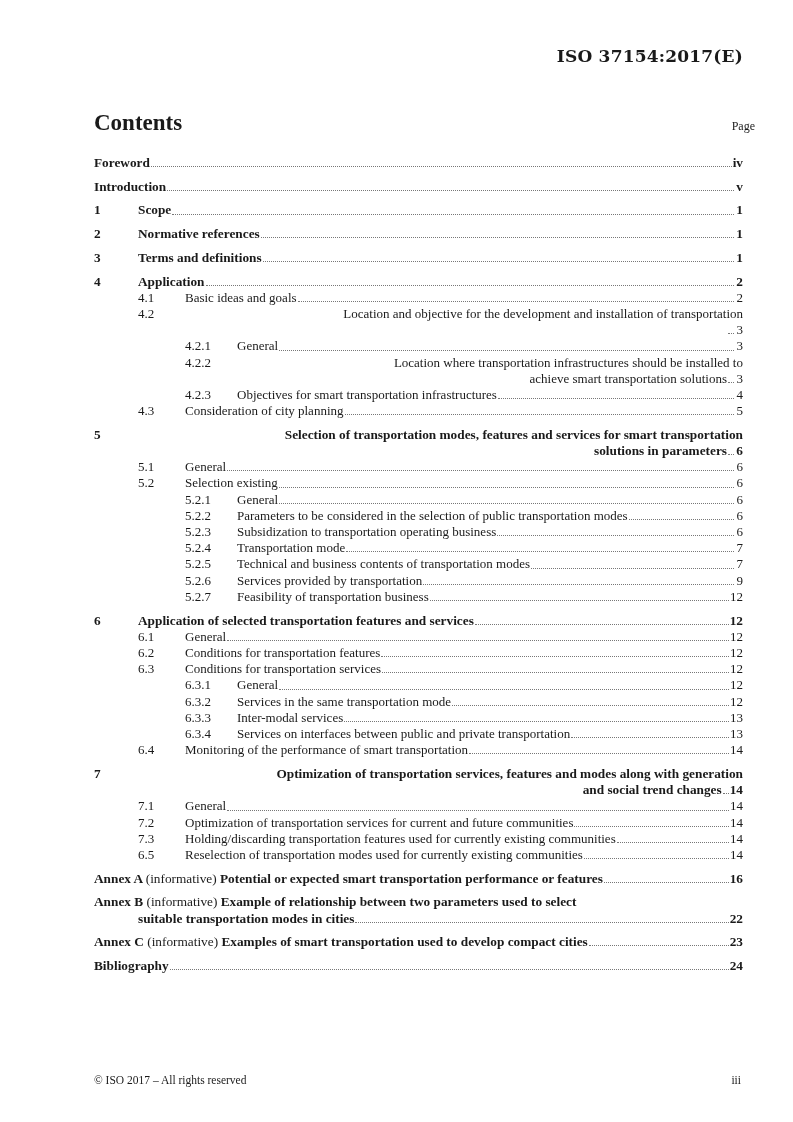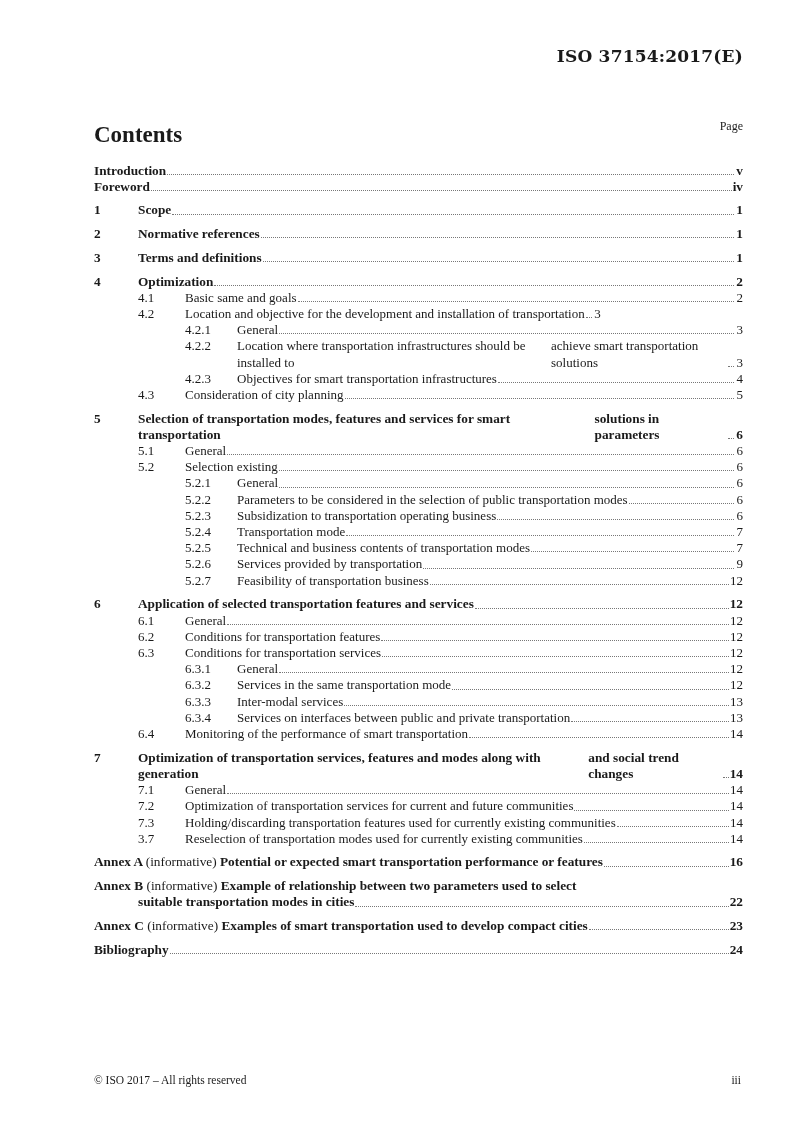--- a/index.html
+++ b/index.html
@@ -1,69 +1,69 @@
 <!DOCTYPE html>
 <html><head>
 <meta charset="utf-8">
 <style>
   html, body { margin: 0; padding: 0; background: #ffffff; }
   body { width: 793px; height: 1122px; position: relative; overflow: hidden;
          font-family: "Liberation Serif", "DejaVu Serif", serif; color: #1a1a1a; }
   .header-code { position: absolute; top: 46px; right: 50px; font-size: 17px; font-weight: bold;
                  font-family: "DejaVu Serif", serif; letter-spacing: 0.2px; }
-  .title { position: absolute; top: 122px; left: 94px; font-size: 23px; font-weight: bold;
+  .title { position: absolute; top: 110px; left: 94px; font-size: 23px; font-weight: bold;
            font-family: "Liberation Serif", serif; }
-  .page-label { position: absolute; top: 119px; right: 50px; font-size: 12px; }
+  .page-label { position: absolute; top: 119px; right: 38px; font-size: 12px; }
   .toc { position: absolute; top: 155px; left: 94px; width: 649px; }
   .entry { position: relative; font-size: 13px; line-height: 16.2px; }
   .entry.bold { font-weight: bold; font-size: 13.3px; }
   .entry.gap { margin-top: 7.5px; }
   .row { display: flex; align-items: flex-end; }
   .num { flex: 0 0 auto; }
   .lvl1 .num { width: 44px; }
   .lvl2 { padding-left: 44px; } .lvl2 .num { width: 47px; }
   .lvl3 { padding-left: 91px; } .lvl3 .num { width: 52px; }
   .text { flex: 1 1 auto; display: flex; align-items: flex-end; min-width: 0; }
   .text .t { white-space: normal; }
-  .lines { flex: 1 1 auto; display: flex; flex-direction: row; align-items: flex-end; }
+  .lines { flex: 1 1 auto; display: flex; flex-direction: column; align-items: flex-end; }
   .last { display: flex; align-items: flex-end; }
   .dots { flex: 1 1 auto; border-bottom: 1px dotted #777; margin: 0 1px 4px 1px; height: 0; min-width: 6px; }
   .pg { flex: 0 0 auto; text-align: right; min-width: 8px; }
   .informative { font-weight: normal; }
   .annex-cont { padding-left: 44px; }
   .footer-left { position: absolute; top: 1074px; left: 94px; font-size: 11.5px; }
   .footer-right { position: absolute; top: 1074px; right: 52px; font-size: 11.5px; }
 </style>
 </head>
 <body>
 
 <div class="header-code">ISO 37154:2017(E)</div>
 <div class="title">Contents</div>
 <div class="page-label">Page</div>
 
 <div class="toc">
 
+  <div class="entry bold lvl0">
+    <div class="row">
+        <span class="text">
+          <span class="t">Foreword</span>
+          <span class="dots"></span>
+        </span>
+        <span class="pg">iv</span>
+      </div>
+  </div>
   <div class="entry bold lvl0 gap">
     <div class="row">
         <span class="text">
           <span class="t">Introduction</span>
           <span class="dots"></span>
         </span>
         <span class="pg">v</span>
       </div>
   </div>
-  <div class="entry bold lvl0">
-    <div class="row">
-        <span class="text">
-          <span class="t">Foreword</span>
-          <span class="dots"></span>
-        </span>
-        <span class="pg">iv</span>
-      </div>
-  </div>
   <div class="entry bold lvl1 gap">
     <div class="row">
         <span class="num">1</span>
         <span class="text">
           <span class="t">Scope</span>
           <span class="dots"></span>
         </span>
         <span class="pg">1</span>
       </div>
   </div>
@@ -85,31 +85,31 @@
           <span class="dots"></span>
         </span>
         <span class="pg">1</span>
       </div>
   </div>
 
   <div class="entry bold lvl1 gap">
     <div class="row">
         <span class="num">4</span>
         <span class="text">
-          <span class="t">Optimization</span>
+          <span class="t">Application</span>
           <span class="dots"></span>
         </span>
         <span class="pg">2</span>
       </div>
   </div>
   <div class="entry lvl2">
     <div class="row">
         <span class="num">4.1</span>
         <span class="text">
-          <span class="t">Basic same and goals</span>
+          <span class="t">Basic ideas and goals</span>
           <span class="dots"></span>
         </span>
         <span class="pg">2</span>
       </div>
   </div>
   <div class="entry lvl2">
     <div class="row" style="align-items:flex-start">
         <span class="num">4.2</span>
       <span class="lines">
           <span>Location and objective for the development and installation of transportation</span>
@@ -397,21 +397,21 @@
         <span class="num">7.3</span>
         <span class="text">
           <span class="t">Holding/discarding transportation features used for currently existing communities</span>
           <span class="dots"></span>
         </span>
         <span class="pg">14</span>
       </div>
   </div>
   <div class="entry lvl2">
     <div class="row">
-        <span class="num">3.7</span>
+        <span class="num">6.5</span>
         <span class="text">
           <span class="t">Reselection of transportation modes used for currently existing communities</span>
           <span class="dots"></span>
         </span>
         <span class="pg">14</span>
       </div>
   </div>
 
   <div class="entry bold lvl0 gap">
     <div class="row">

